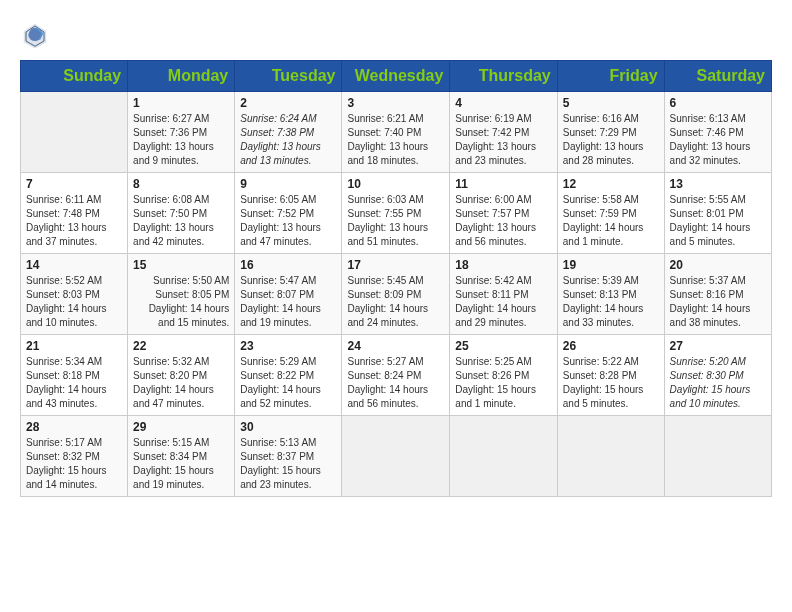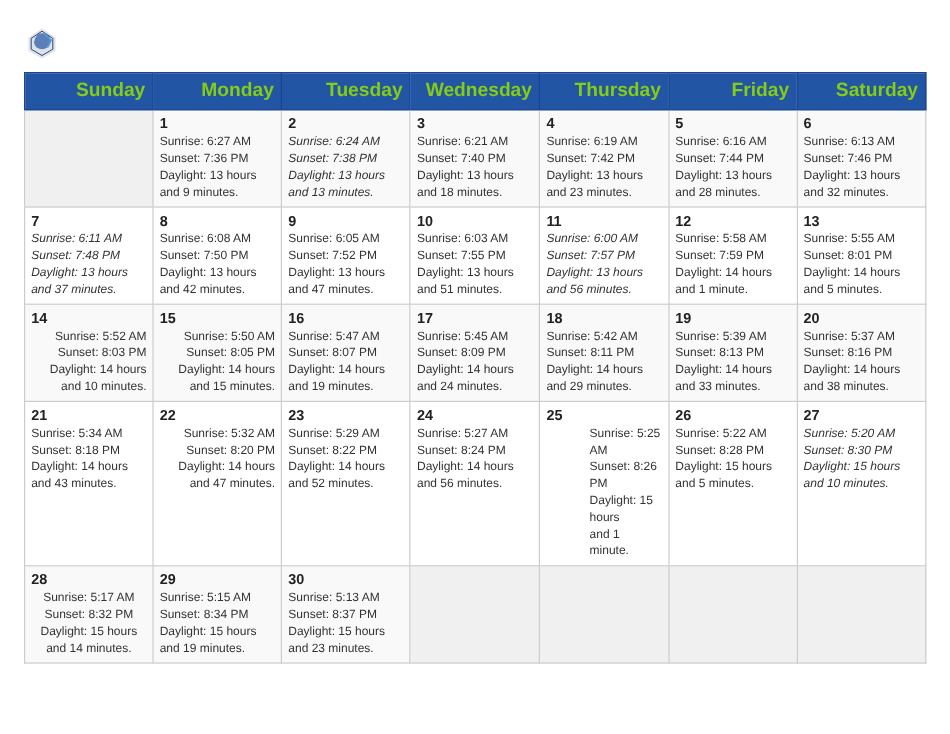--- a/index.html
+++ b/index.html
@@ -144,36 +144,36 @@
         <td>
           <div class="day-number">4</div>
           <div class="day-info" style="white-space: pre-line;">Sunrise: 6:19 AM
 Sunset: 7:42 PM
 Daylight: 13 hours
 and 23 minutes.</div>
         </td>
         <td>
           <div class="day-number">5</div>
           <div class="day-info" style="white-space: pre-line;">Sunrise: 6:16 AM
-Sunset: 7:44 PM
+Sunset: 7:29 PM
 Daylight: 13 hours
 and 28 minutes.</div>
         </td>
         <td>
           <div class="day-number">6</div>
           <div class="day-info" style="white-space: pre-line;">Sunrise: 6:13 AM
 Sunset: 7:46 PM
 Daylight: 13 hours
 and 32 minutes.</div>
         </td>
       </tr>
       <tr>
         <td>
           <div class="day-number">7</div>
-          <div class="day-info" style="white-space: pre-line; font-style: italic;">Sunrise: 6:11 AM
+          <div class="day-info" style="white-space: pre-line;">Sunrise: 6:11 AM
 Sunset: 7:48 PM
 Daylight: 13 hours
 and 37 minutes.</div>
         </td>
         <td>
           <div class="day-number">8</div>
           <div class="day-info" style="white-space: pre-line;">Sunrise: 6:08 AM
 Sunset: 7:50 PM
 Daylight: 13 hours
 and 42 minutes.</div>
@@ -187,21 +187,21 @@
         </td>
         <td>
           <div class="day-number">10</div>
           <div class="day-info" style="white-space: pre-line;">Sunrise: 6:03 AM
 Sunset: 7:55 PM
 Daylight: 13 hours
 and 51 minutes.</div>
         </td>
         <td>
           <div class="day-number">11</div>
-          <div class="day-info" style="white-space: pre-line; font-style: italic;">Sunrise: 6:00 AM
+          <div class="day-info" style="white-space: pre-line;">Sunrise: 6:00 AM
 Sunset: 7:57 PM
 Daylight: 13 hours
 and 56 minutes.</div>
         </td>
         <td>
           <div class="day-number">12</div>
           <div class="day-info" style="white-space: pre-line;">Sunrise: 5:58 AM
 Sunset: 7:59 PM
 Daylight: 14 hours
 and 1 minute.</div>
@@ -210,21 +210,21 @@
           <div class="day-number">13</div>
           <div class="day-info" style="white-space: pre-line;">Sunrise: 5:55 AM
 Sunset: 8:01 PM
 Daylight: 14 hours
 and 5 minutes.</div>
         </td>
       </tr>
       <tr>
         <td>
           <div class="day-number">14</div>
-          <div class="day-info" style="white-space: pre-line; text-align: right;">Sunrise: 5:52 AM
+          <div class="day-info" style="white-space: pre-line;">Sunrise: 5:52 AM
 Sunset: 8:03 PM
 Daylight: 14 hours
 and 10 minutes.</div>
         </td>
         <td>
           <div class="day-number">15</div>
           <div class="day-info" style="white-space: pre-line; text-align: right;">Sunrise: 5:50 AM
 Sunset: 8:05 PM
 Daylight: 14 hours
 and 15 minutes.</div>
@@ -268,42 +268,42 @@
       <tr>
         <td>
           <div class="day-number">21</div>
           <div class="day-info" style="white-space: pre-line;">Sunrise: 5:34 AM
 Sunset: 8:18 PM
 Daylight: 14 hours
 and 43 minutes.</div>
         </td>
         <td>
           <div class="day-number">22</div>
-          <div class="day-info" style="white-space: pre-line; text-align: right;">Sunrise: 5:32 AM
+          <div class="day-info" style="white-space: pre-line;">Sunrise: 5:32 AM
 Sunset: 8:20 PM
 Daylight: 14 hours
 and 47 minutes.</div>
         </td>
         <td>
           <div class="day-number">23</div>
           <div class="day-info" style="white-space: pre-line;">Sunrise: 5:29 AM
 Sunset: 8:22 PM
 Daylight: 14 hours
 and 52 minutes.</div>
         </td>
         <td>
           <div class="day-number">24</div>
           <div class="day-info" style="white-space: pre-line;">Sunrise: 5:27 AM
 Sunset: 8:24 PM
 Daylight: 14 hours
 and 56 minutes.</div>
         </td>
         <td>
           <div class="day-number">25</div>
-          <div class="day-info" style="white-space: pre-line; margin-left: 36px;">Sunrise: 5:25 AM
+          <div class="day-info" style="white-space: pre-line;">Sunrise: 5:25 AM
 Sunset: 8:26 PM
 Daylight: 15 hours
 and 1 minute.</div>
         </td>
         <td>
           <div class="day-number">26</div>
           <div class="day-info" style="white-space: pre-line;">Sunrise: 5:22 AM
 Sunset: 8:28 PM
 Daylight: 15 hours
 and 5 minutes.</div>
@@ -312,21 +312,21 @@
           <div class="day-number">27</div>
           <div class="day-info" style="white-space: pre-line; font-style: italic;">Sunrise: 5:20 AM
 Sunset: 8:30 PM
 Daylight: 15 hours
 and 10 minutes.</div>
         </td>
       </tr>
       <tr>
         <td>
           <div class="day-number">28</div>
-          <div class="day-info" style="white-space: pre-line; text-align: center;">Sunrise: 5:17 AM
+          <div class="day-info" style="white-space: pre-line;">Sunrise: 5:17 AM
 Sunset: 8:32 PM
 Daylight: 15 hours
 and 14 minutes.</div>
         </td>
         <td>
           <div class="day-number">29</div>
           <div class="day-info" style="white-space: pre-line;">Sunrise: 5:15 AM
 Sunset: 8:34 PM
 Daylight: 15 hours
 and 19 minutes.</div>

